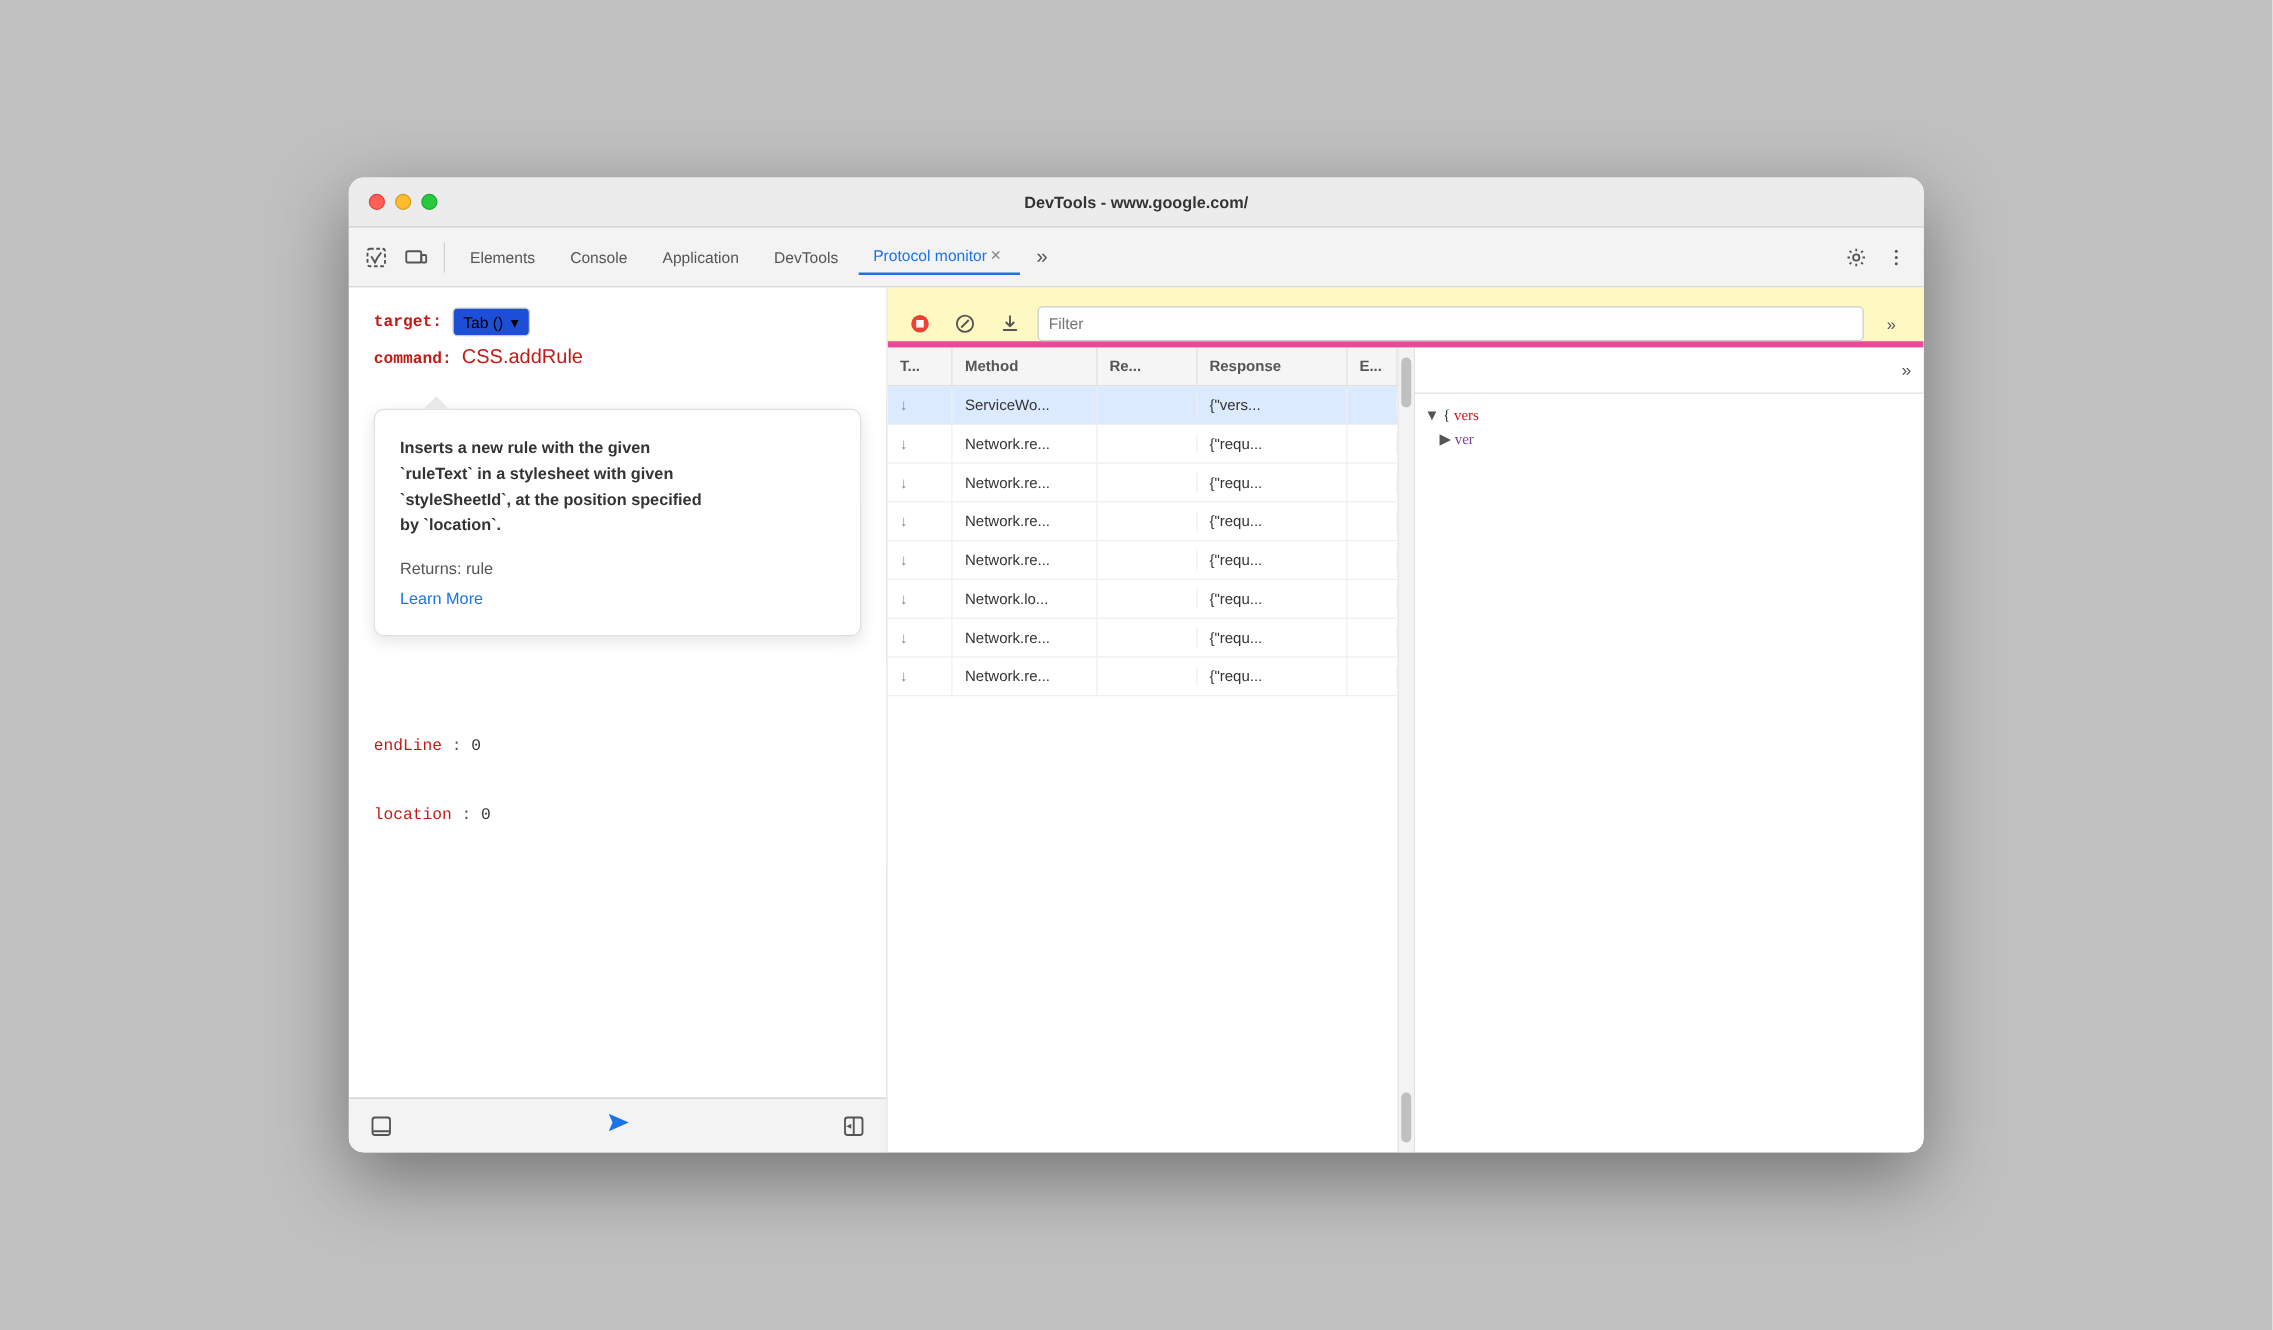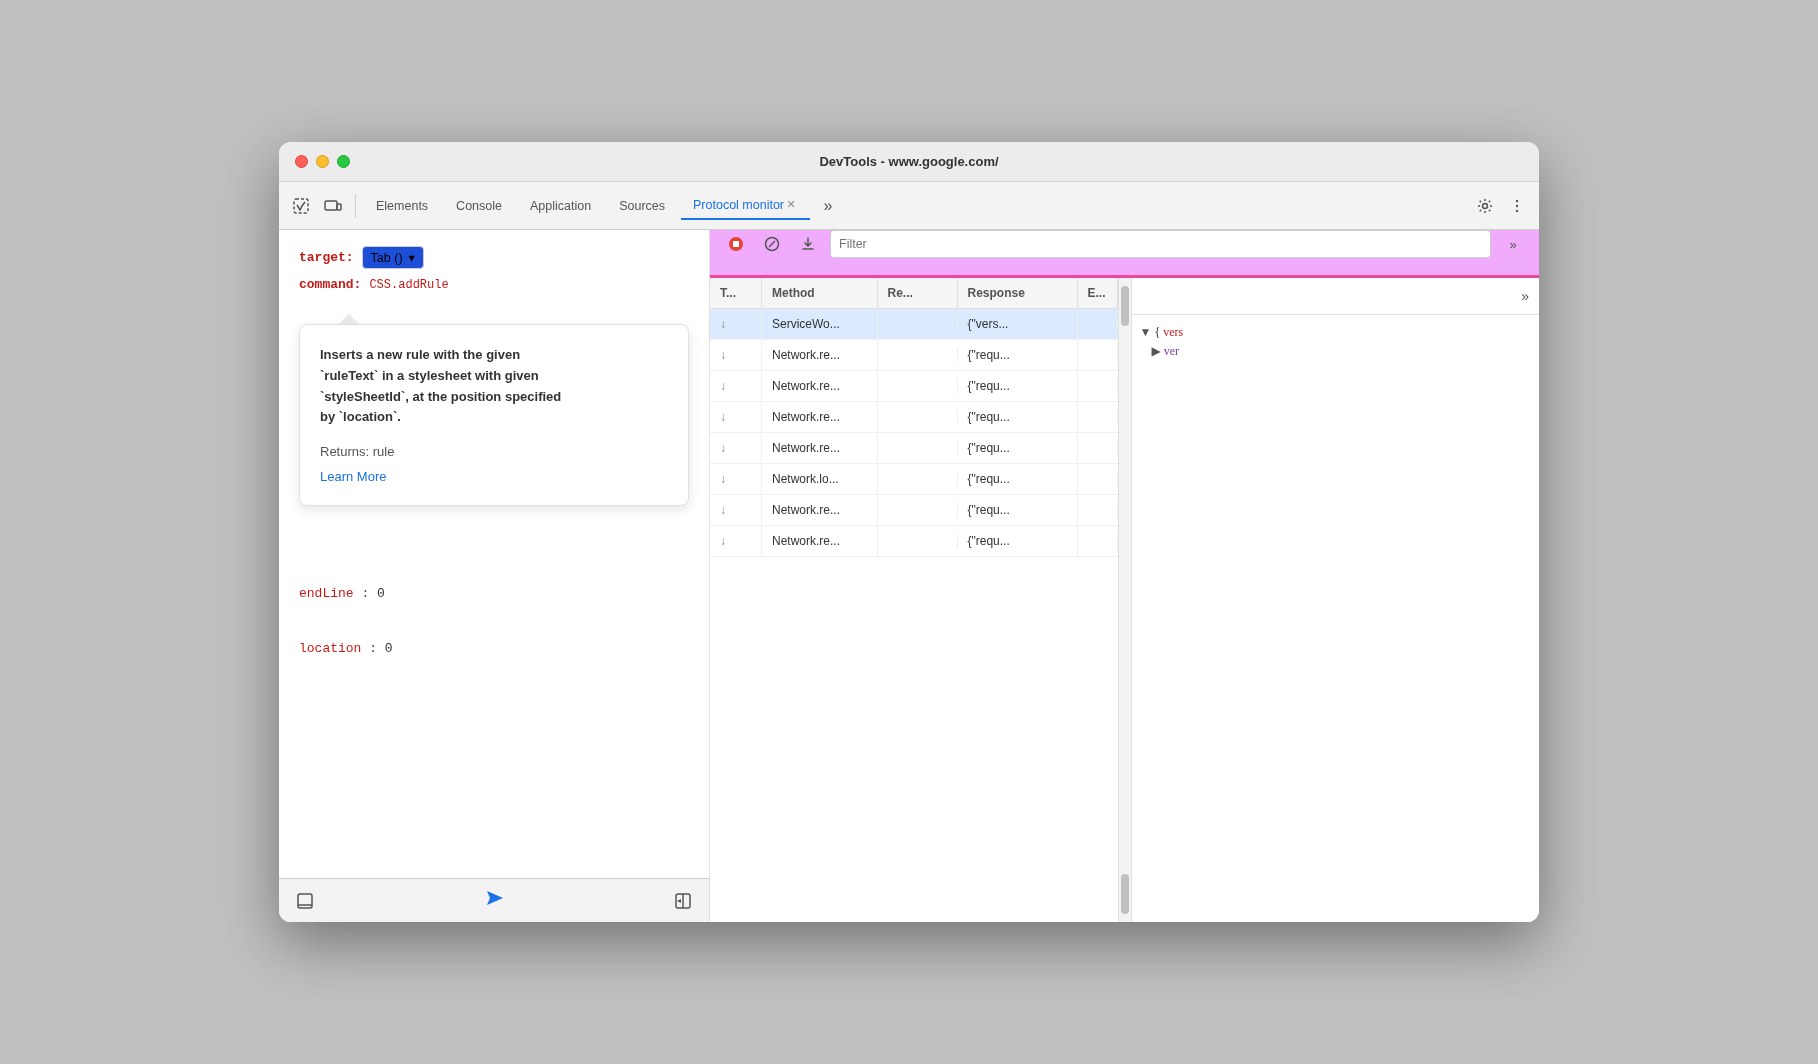--- a/index.html
+++ b/index.html
@@ -147,22 +147,22 @@
       gap: 6px;
       border: 1px solid #ccc;
       border-radius: 4px;
       padding: 3px 8px;
       font-size: 12.5px;
       cursor: pointer;
       background: #1d4ed8;
     }
     .cmd-value {
       color: #c41a16;
-      font-family: Liberation Mono, monospace;
-      font-size: 12px;
+      font-family: Liberation Sans, sans-serif;
+      font-size: 16px;
     }
     .tooltip-container {
       position: relative;
       margin: 8px 20px 20px 20px;
     }
     .tooltip-arrow {
       width: 0;
       height: 0;
       border-left: 10px solid transparent;
       border-right: 10px solid transparent;
@@ -254,24 +254,24 @@
       gap: 8px;
     }
     .right-panel {
       flex: 1;
       display: flex;
       flex-direction: column;
       background: #fff;
     }
     .right-toolbar {
       height: 48px;
-      background: #f0abfc;
-      border-bottom: 3px solid #ec4899;
-      display: flex;
-      align-items: flex-start;
+      background: #fef9c3;
+      border-bottom: 5px solid #ec4899;
+      display: flex;
+      align-items: flex-end;
       padding: 0 12px;
       gap: 8px;
     }
     .right-icon {
       width: 28px;
       height: 28px;
       display: flex;
       align-items: center;
       justify-content: center;
       cursor: pointer;
@@ -413,21 +413,21 @@
     <div class="toolbar-icon" title="Responsive">
       <svg width="18" height="18" viewBox="0 0 18 18" fill="none">
         <rect x="1" y="4" width="12" height="9" rx="1.5" stroke="#555" stroke-width="1.5" fill="none"></rect>
         <rect x="13" y="7" width="4" height="6" rx="1" stroke="#555" stroke-width="1.5" fill="none"></rect>
       </svg>
     </div>
     <div class="toolbar-sep"></div>
     <div class="tab">Elements</div>
     <div class="tab">Console</div>
     <div class="tab">Application</div>
-    <div class="tab">Sources</div>
+    <div class="tab">DevTools</div>
     <div class="tab active close-tab">
       <span>Protocol monitor</span>
       <span class="tab-close-btn">✕</span>
     </div>
     <div class="toolbar-icon">
       <span>»</span>
     </div>
     <div class="toolbar-right">
       <div class="toolbar-icon">
         <svg width="18" height="18" viewBox="0 0 18 18" fill="none">

